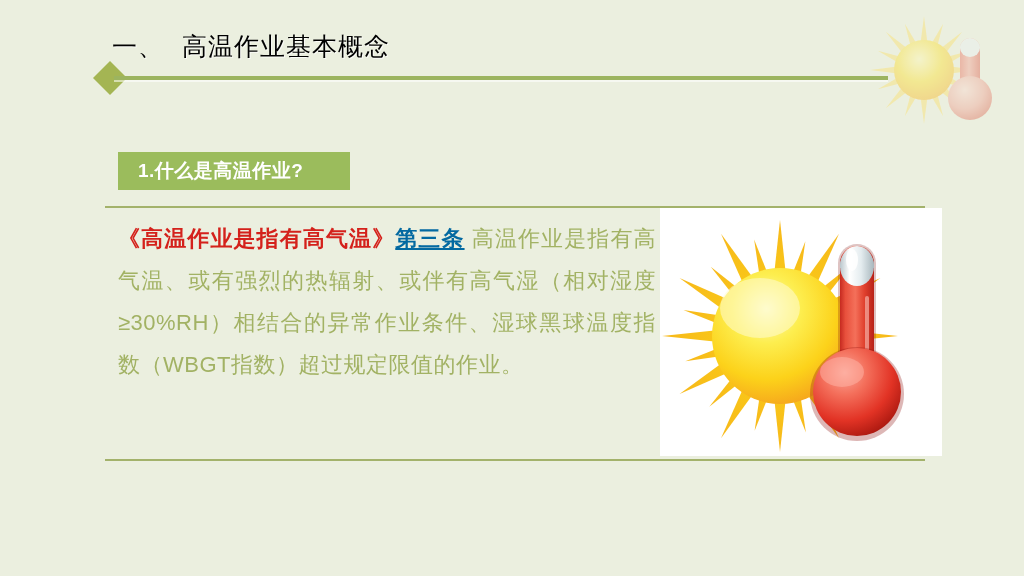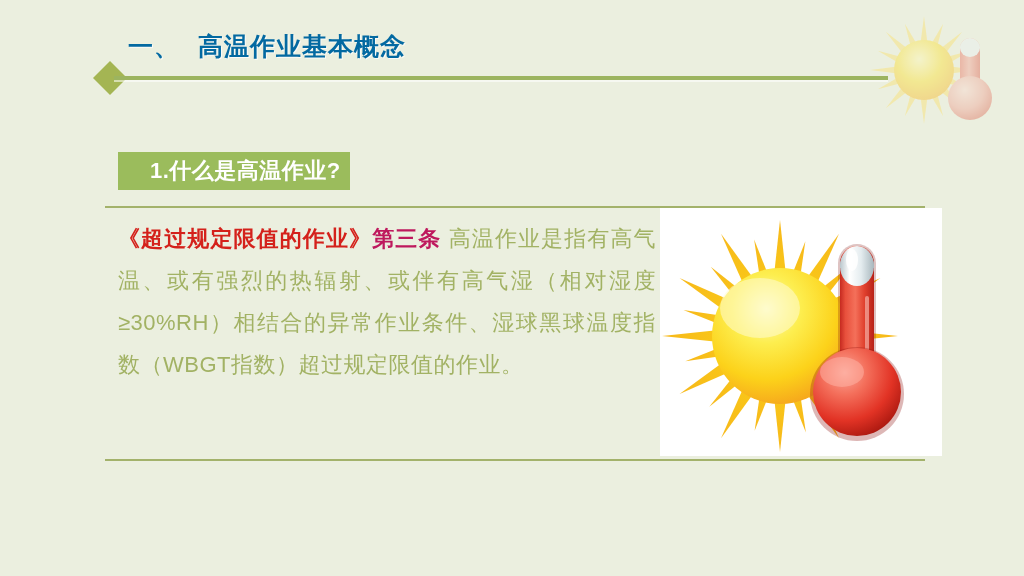--- a/index.html
+++ b/index.html
@@ -33,25 +33,25 @@
     width: 156px;
     height: 112px;
     opacity: 0.42;
     pointer-events: none;
   }
   .corner-art svg { display: block; width: 100%; height: 100%; }
 
   
   .heading {
     position: absolute;
-    left: 128px;
+    left: 112px;
     top: 30px;
     font-size: 25px;
-    font-weight: bold;
-    color: #0369a1;
+    font-weight: normal;
+    color: #000000;
     letter-spacing: 1px;
     white-space: nowrap;
     text-shadow: 1px 1px 0 rgba(255,255,255,0.75);
   }
   .heading .numeral { margin-right: 18px; }
 
   
   .rule-wrap {
     position: absolute;
     left: 98px;
@@ -91,23 +91,23 @@
     left: 118px;
     top: 152px;
     width: 232px;
     height: 38px;
     background: #9bbc5c;
     display: flex;
     align-items: center;
   }
   .banner-label {
     color: #ffffff;
-    font-size: 22px;
+    font-size: 19px;
     font-weight: bold;
-    padding-left: 32px;
+    padding-left: 20px;
     letter-spacing: 0.5px;
     white-space: nowrap;
   }
 
   
   .content-rule {
     position: absolute;
     left: 105px;
     width: 820px;
     height: 2px;
@@ -126,22 +126,23 @@
     line-height: 42px;
     color: #a2b264;
     text-align: justify;
     letter-spacing: 0.5px;
   }
   .body-text .law-name {
     color: #d4211b;
     font-weight: bold;
   }
   .body-text .article {
-    color: #be185d;
+    color: #0369a1;
     font-weight: bold;
+    text-decoration: underline;
   }
 
   
   .illustration {
     position: absolute;
     left: 660px;
     top: 208px;
     width: 282px;
     height: 248px;
     background: #ffffff;
@@ -244,21 +245,21 @@
     <div class="rule-line"></div>
   </div>
 
   <div class="banner">
     <span class="banner-label">1.什么是高温作业?</span>
   </div>
 
   <div class="content-rule top"></div>
 
   <div class="body-text">
-    <span class="law-name">《超过规定限值的作业》</span><span class="article">第三条</span><span> 高温作业是指有高气温、或有强烈的热辐射、或伴有高气湿（相对湿度≥30%RH）相结合的异常作业条件、湿球黑球温度指数（WBGT指数）超过规定限值的作业。</span>
+    <span class="law-name">《高温作业是指有高气温》</span><span class="article">第三条</span><span> 高温作业是指有高气温、或有强烈的热辐射、或伴有高气湿（相对湿度≥30%RH）相结合的异常作业条件、湿球黑球温度指数（WBGT指数）超过规定限值的作业。</span>
   </div>
 
   <div class="illustration">
     <svg viewBox="0 0 282 248" xmlns="http://www.w3.org/2000/svg">
       <defs>
         <radialGradient id="sunBody" cx="40%" cy="30%" r="72%">
           <stop offset="0%" stop-color="#fdfbc8"></stop>
           <stop offset="35%" stop-color="#fdee4f"></stop>
           <stop offset="72%" stop-color="#fcd21a"></stop>
           <stop offset="100%" stop-color="#f6a81c"></stop>

